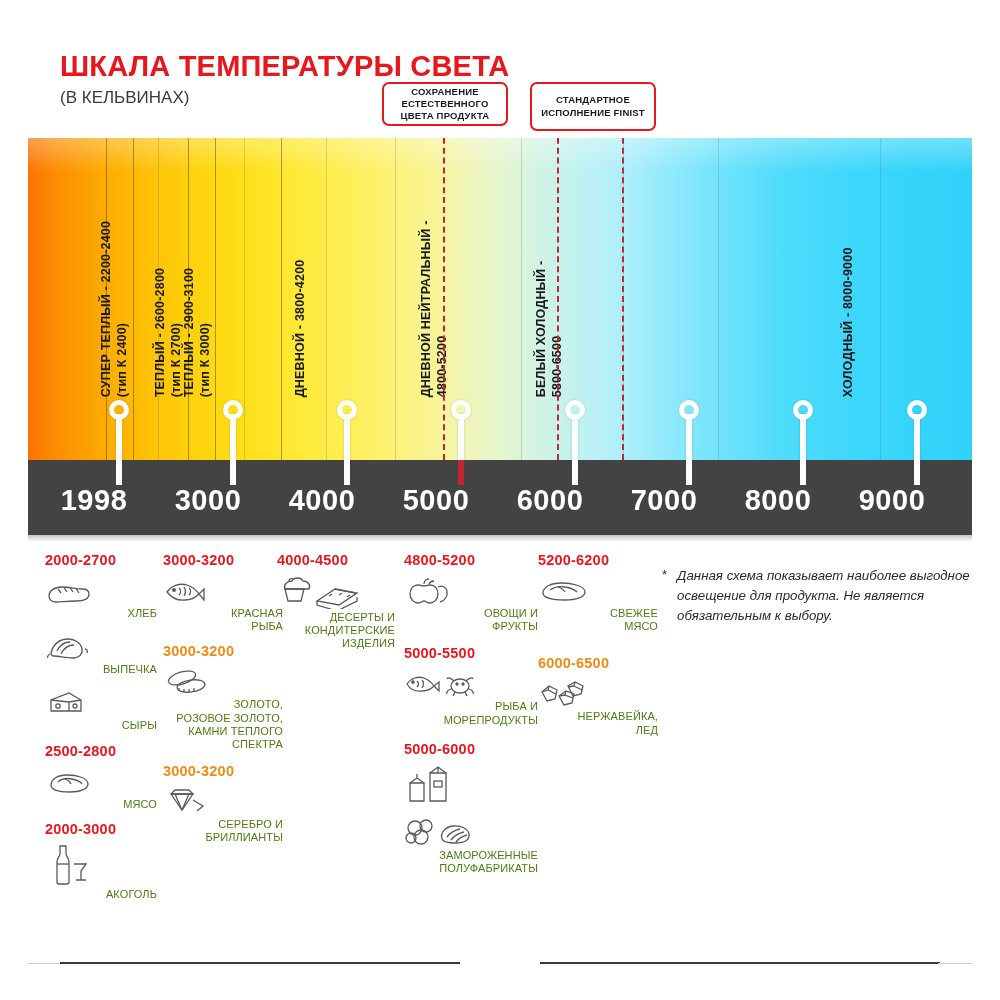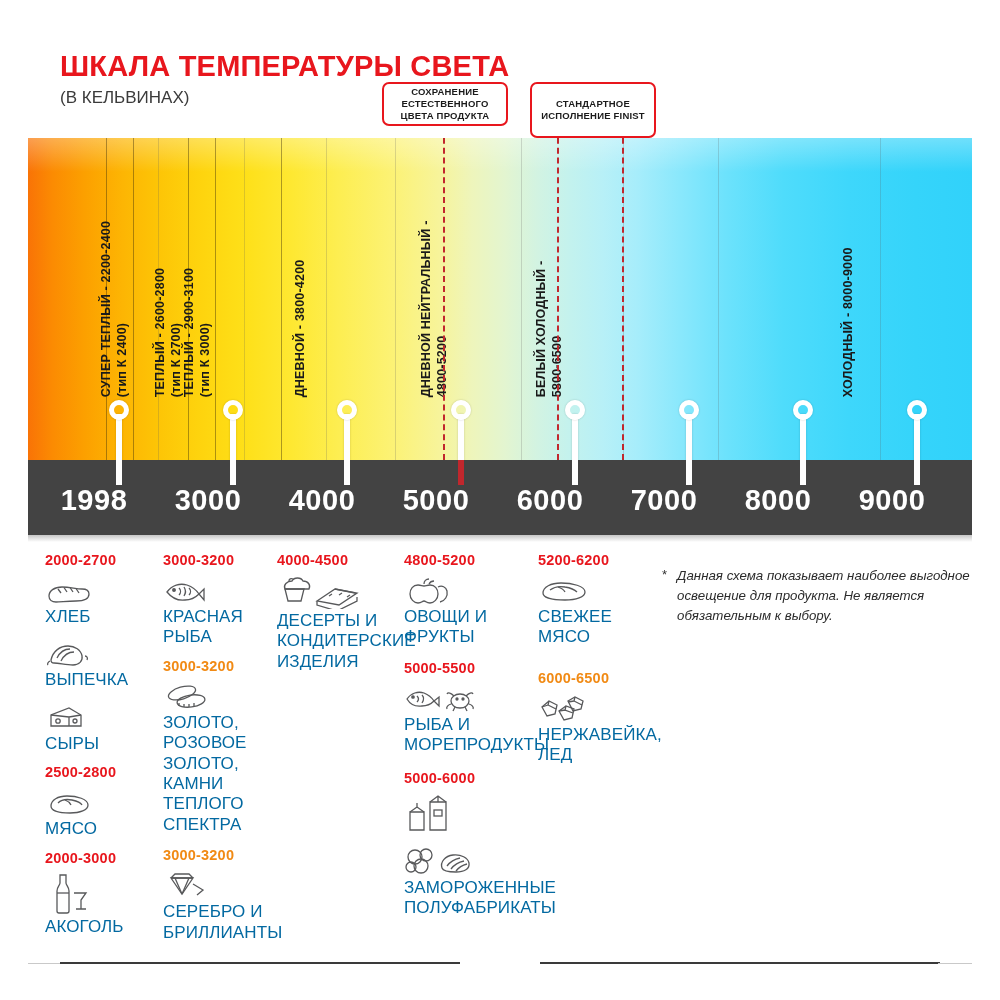--- a/index.html
+++ b/index.html
@@ -11,21 +11,21 @@
   #main-title{font-size:29px;font-weight:bold;color:#e8161d;letter-spacing:.2px;
               white-space:nowrap;line-height:1;}
   #sub-title{font-size:17px;color:#3b3b3b;margin-top:8px;line-height:1;}
 
   
   .callout{position:absolute;border:2px solid #e8161d;border-radius:7px;background:#ffffff;
            text-align:center;font-size:9.5px;font-weight:bold;color:#1a1a1a;
            line-height:1.28;letter-spacing:.2px;display:flex;align-items:center;
            justify-content:center;box-sizing:border-box;padding:4px 6px;z-index:7;}
   #callout-natural{left:382px;top:82px;width:126px;height:44px;}
-  #callout-finist{left:530px;top:82px;width:126px;height:56px;}
+  #callout-finist{left:530px;top:82px;width:126px;height:49px;}
 
   
   #spectrum-wrap{position:absolute;left:28px;top:138px;width:944px;height:322px;
                  overflow:hidden;}
   #spectrum{position:absolute;inset:0;
     background:linear-gradient(to right,
       #f97306 0%, #fb8b02 2.6%, #fca000 6%, #fdb503 10%,
       #fdc406 13.6%, #fed30d 18%, #fee019 23%, #fee832 28%,
       #fdee52 33%, #fcf274 38.5%, #f7f49a 43.5%,
       #eef5bb 47%, #e3f5d0 50.5%, #d2f3e2 54%,
@@ -68,21 +68,21 @@
   #legend{position:absolute;left:0;top:552px;width:1000px;height:410px;padding-left:36px;}
   .col{position:absolute;top:0;}
   .grp{margin-bottom:4px;}
   .grp-head{font-size:14.5px;font-weight:bold;letter-spacing:.2px;margin-bottom:5px;
             white-space:nowrap;}
   .c-red{color:#e8161d;}
   .c-orange{color:#f18a14;}
   .item{margin-bottom:9px;}
   .item .ico{height:32px;display:flex;align-items:flex-end;margin-bottom:2px;}
   .item .ico svg{display:block;}
-  .item .cap{font-size:17px;color:#0369a1;line-height:1.2;letter-spacing:.1px;}
+  .item .cap{font-size:11px;color:#4d7c0f;line-height:1.2;letter-spacing:.1px;text-align:right;}
 
   
   #footnote{position:absolute;left:662px;top:566px;width:318px;display:flex;gap:10px;}
   #footnote .star{font-size:13px;color:#333;line-height:1;padding-top:2px;}
   #footnote .fn-text{font-size:13.3px;font-style:italic;color:#2b2b2b;line-height:1.5;}
 
   
   #rule-left{position:absolute;left:60px;top:962px;width:400px;height:2px;background:#3a3a3a;}
   #rule-right{position:absolute;left:540px;top:962px;width:400px;height:2px;background:#3a3a3a;}
   #rule-fade-l{position:absolute;left:28px;top:963px;width:34px;height:1px;background:#c9c9c9;}

